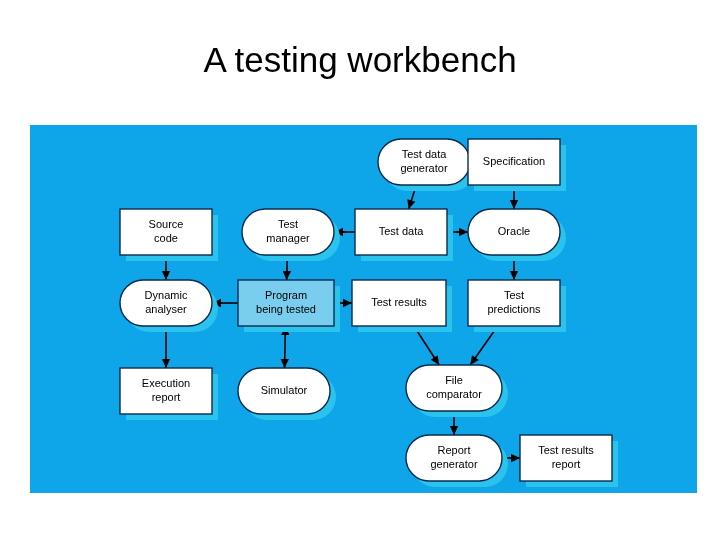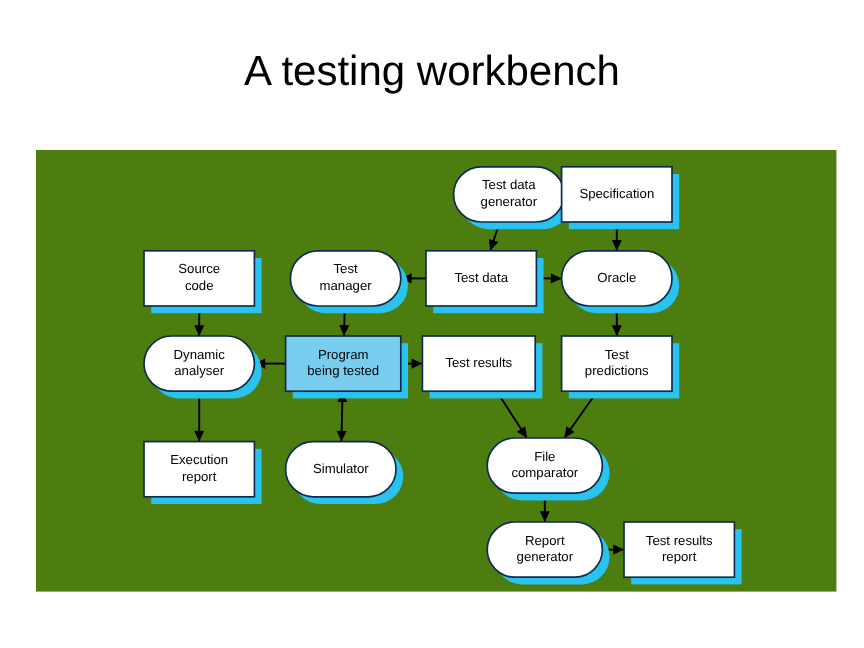--- a/index.html
+++ b/index.html
@@ -34,21 +34,21 @@
     letter-spacing: 0px;
     font-family: "Liberation Sans", sans-serif;
     white-space: nowrap;
   }
   #diagram-panel {
     position: absolute;
     left: 30px;
     top: 125px;
     width: 667px;
     height: 368px;
-    background: #4d7c0f;
+    background: #0ea5e9;
   }
   #diagram-svg {
     position: absolute;
     left: 0; top: 0;
     width: 667px;
     height: 368px;
     display: block;
   }
   .node-label {
     font-family: "Liberation Sans", sans-serif;

